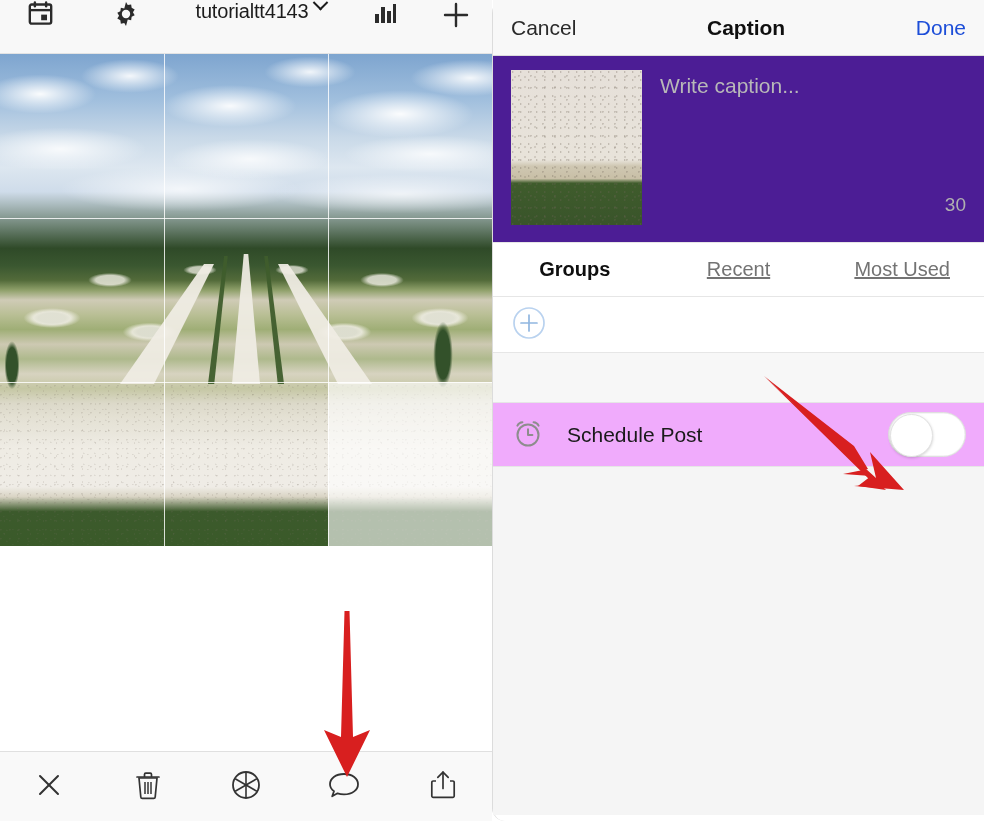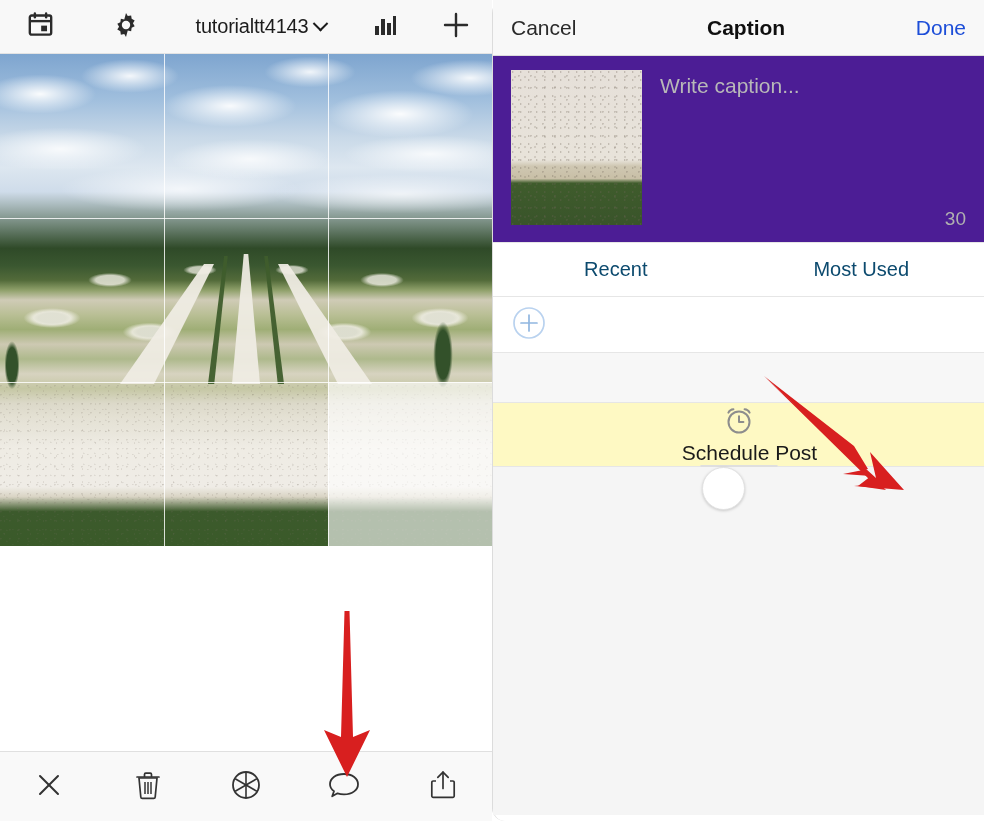--- a/index.html
+++ b/index.html
@@ -20,21 +20,21 @@
   }
 
   
   #left-topbar {
     height: 54px; flex: 0 0 54px;
     background: #f8f8f8;
     border-bottom: 1px solid #e3e3e3;
     display: flex; align-items: center;
   }
   #left-topbar .tb-slot {
-    display: flex; align-items: center; justify-content: center;
+    display: flex; justify-content: center;
     height: 54px;
   }
   .tb-calendar { width: 80px; }
   .tb-gear     { width: 92px; }
   .tb-account  { flex: 1; gap: 7px; }
   .tb-stats    { width: 70px; }
   .tb-plus     { width: 72px; }
   .acct-name {
     font-size: 20px; color: #1c1c1c; font-weight: 400; letter-spacing: -0.2px;
     white-space: nowrap;
@@ -215,21 +215,21 @@
       radial-gradient(circle at 20% 25%, rgba(110,100,88,.3) 0.7px, transparent 1.2px),
       radial-gradient(circle at 65% 48%, rgba(110,100,88,.28) 0.7px, transparent 1.2px),
       radial-gradient(circle at 40% 70%, rgba(110,100,88,.2) 0.7px, transparent 1.2px);
     background-size: 8px 8px, 12px 12px, 10px 10px;
   }
   #caption-input-wrap { flex: 1; padding-left: 18px; }
   #caption-placeholder {
     font-size: 21px; color: #b8b8b8; padding-top: 4px;
   }
   #char-count {
-    position: absolute; right: 18px; bottom: 12px;
+    position: absolute; right: 18px; bottom: 26px;
     font-size: 19px; color: #b0b0b0;
   }
 
   #hashtags-header {
     height: 56px;
     background: #f8f8f8;
     border-bottom: 1px solid #e6e6e6;
     display: flex; align-items: center; justify-content: space-between;
     padding: 0 18px;
   }
@@ -247,35 +247,35 @@
   #tabs-row {
     height: 54px;
     background: #ffffff;
     border-bottom: 1px solid #e6e6e6;
     display: flex; align-items: center;
   }
   #tabs-row .tab {
     flex: 1; text-align: center; font-size: 20px;
   }
   #tabs-row .tab.active { color: #0f0f0f; font-weight: 700; }
-  #tabs-row .tab.inactive { color: #0c4a6e; font-weight: 400; }
+  #tabs-row .tab.inactive { color: #737373; font-weight: 400; text-decoration: underline; }
 
   #add-group-row {
     height: 56px; background: #ffffff;
     border-bottom: 1px solid #e6e6e6;
     display: flex; align-items: center; padding-left: 18px;
   }
   #empty-row {
     height: 50px; background: #f7f7f7;
     border-bottom: 1px solid #e6e6e6;
   }
   #schedule-row {
-    height: 64px; background: #fef9c3;
-    border-bottom: 1px solid #e6e6e6;
-    display: flex; align-items: center; padding: 0 18px; flex-direction: column;
+    height: 64px; background: #f0abfc;
+    border-bottom: 1px solid #e6e6e6;
+    display: flex; align-items: center; padding: 0 18px;
   }
   #schedule-label {
     font-size: 21px; color: #1a1a1a; margin-left: 22px; flex: 1;
   }
   #schedule-toggle {
     width: 78px; height: 45px; border-radius: 23px;
     background: #ffffff; border: 1px solid #dfdfdf;
     position: relative; box-shadow: inset 0 0 0 0.5px #ececec;
   }
   #schedule-toggle .knob {
@@ -432,20 +432,21 @@
     <div id="caption-block">
       <div id="caption-thumb"></div>
       <div id="caption-input-wrap">
         <div id="caption-placeholder">Write caption...</div>
       </div>
       <div id="char-count">30</div>
     </div>
 
 
     <div id="tabs-row">
+      <span class="tab active">Groups</span>
       <span class="tab inactive">Recent</span>
       <span class="tab inactive">Most Used</span>
     </div>
 
     <div id="add-group-row">
       <span>
         <svg width="36" height="36" viewBox="0 0 36 36">
           <circle cx="18" cy="18" r="15" fill="none" stroke="#b9d2ef" stroke-width="1.7"></circle>
           <line x1="18" y1="10" x2="18" y2="26" stroke="#90b6e0" stroke-width="1.7" stroke-linecap="round"></line>
           <line x1="10" y1="18" x2="26" y2="18" stroke="#90b6e0" stroke-width="1.7" stroke-linecap="round"></line>

